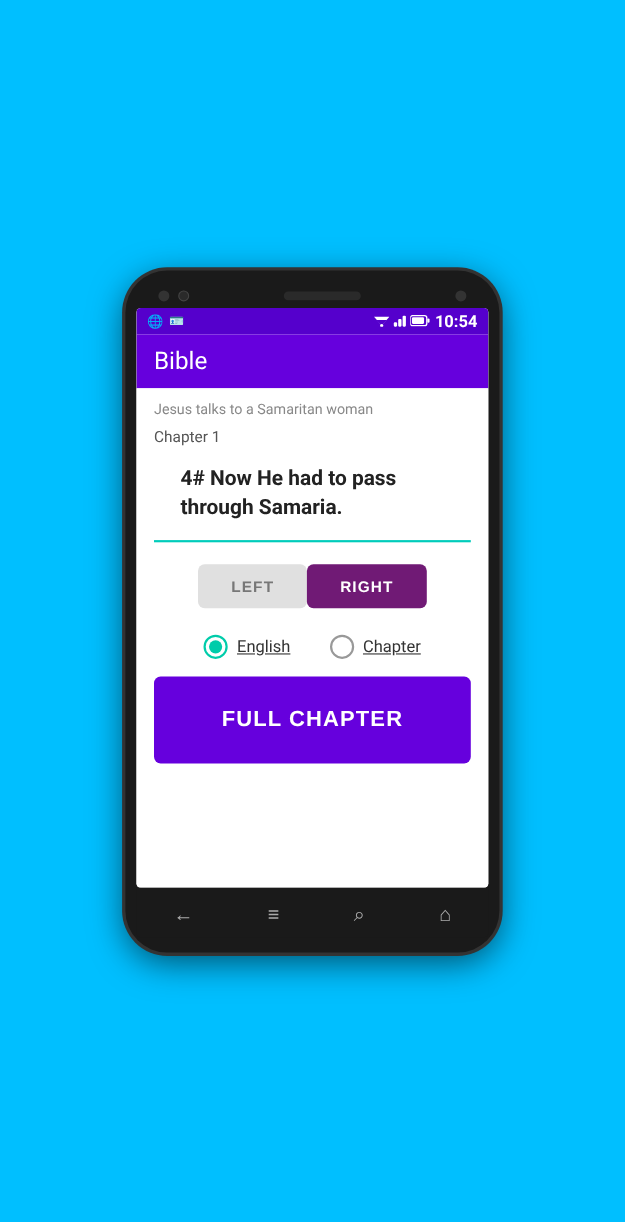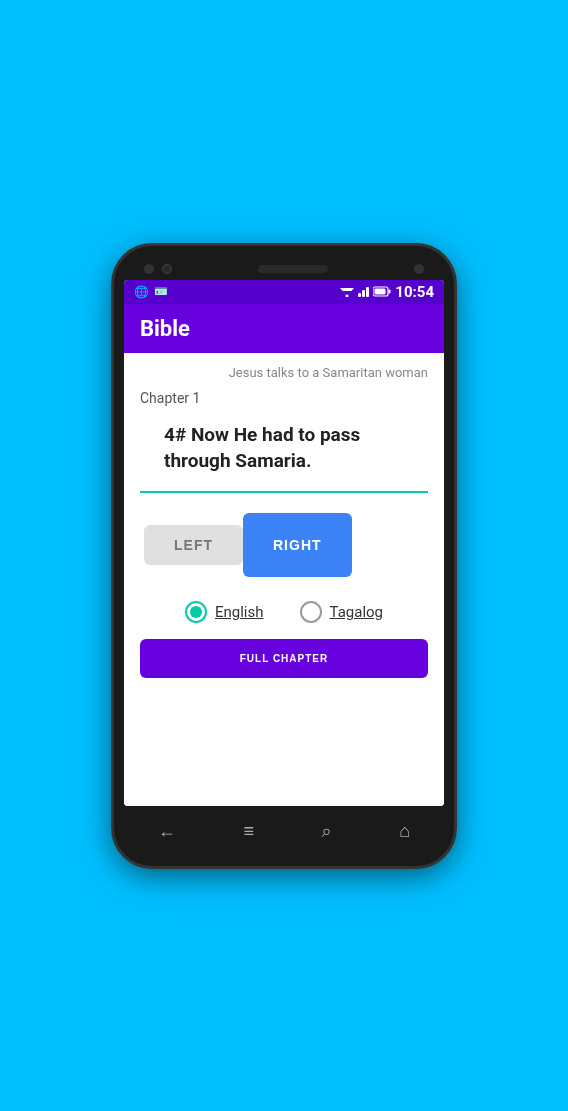--- a/index.html
+++ b/index.html
@@ -92,35 +92,35 @@
 
     
     .app-bar {
       background: #6600dd;
       padding: 12px 16px;
     }
 
     .app-title {
       color: white;
       font-size: 22px;
-      font-weight: bold;
+      font-weight: normal;
     }
 
     
     .content {
       flex: 1;
       background: white;
       display: flex;
       flex-direction: column;
       padding: 0;
       overflow: hidden;
     }
 
     .subtitle {
-      text-align: right;
+      text-align: left;
       color: #888;
       font-size: 13px;
       padding: 12px 16px 6px 16px;
     }
 
     .chapter-label {
       color: #555;
       font-size: 14px;
       padding: 4px 32px 8px 16px;
     }
@@ -135,44 +135,44 @@
     }
 
     .divider-line {
       height: 2px;
       background: #00ccbb;
       margin: 0 16px 16px 16px;
     }
 
     .nav-buttons {
       display: flex;
-      justify-content: flex-start;
+      justify-content: center;
       align-items: center;
       padding: 4px 20px 16px 20px;
     }
 
     .btn-left {
       background: #e0e0e0;
       color: #777;
       border: none;
       border-radius: 6px;
       padding: 12px 30px;
       font-size: 14px;
       font-weight: bold;
       letter-spacing: 1px;
       cursor: pointer;
       text-transform: uppercase;
     }
 
     .btn-right {
-      background: #3b82f6;
+      background: #701a75;
       color: white;
       border: none;
       border-radius: 6px;
-      padding: 24px 30px;
+      padding: 12px 30px;
       font-size: 14px;
       font-weight: bold;
       letter-spacing: 1px;
       cursor: pointer;
       text-transform: uppercase;
     }
 
     .language-options {
       display: flex;
       justify-content: center;
@@ -217,22 +217,22 @@
       color: #333;
       text-decoration: underline;
     }
 
     .full-chapter-btn {
       background: #6600dd;
       color: white;
       border: none;
       border-radius: 6px;
       margin: 0 16px 16px 16px;
-      padding: 14px;
-      font-size: 10px;
+      padding: 28px;
+      font-size: 20px;
       font-weight: bold;
       letter-spacing: 1px;
       cursor: pointer;
       text-transform: uppercase;
       display: block;
       width: calc(100% - 32px);
     }
 
     
     .bottom-nav {
@@ -339,21 +339,21 @@
       <div class="language-options">
         <div class="radio-option">
           <div class="radio-circle selected">
             <div class="radio-inner"></div>
           </div>
           <span class="radio-label">English</span>
         </div>
         <div class="radio-option">
           <div class="radio-circle unselected">
           </div>
-          <span class="radio-label">Tagalog</span>
+          <span class="radio-label">Chapter</span>
         </div>
       </div>
 
       <button class="full-chapter-btn">FULL CHAPTER</button>
     </div>
 
   </div>
 
   <div class="bottom-nav">
     <span class="nav-icon">←</span>

